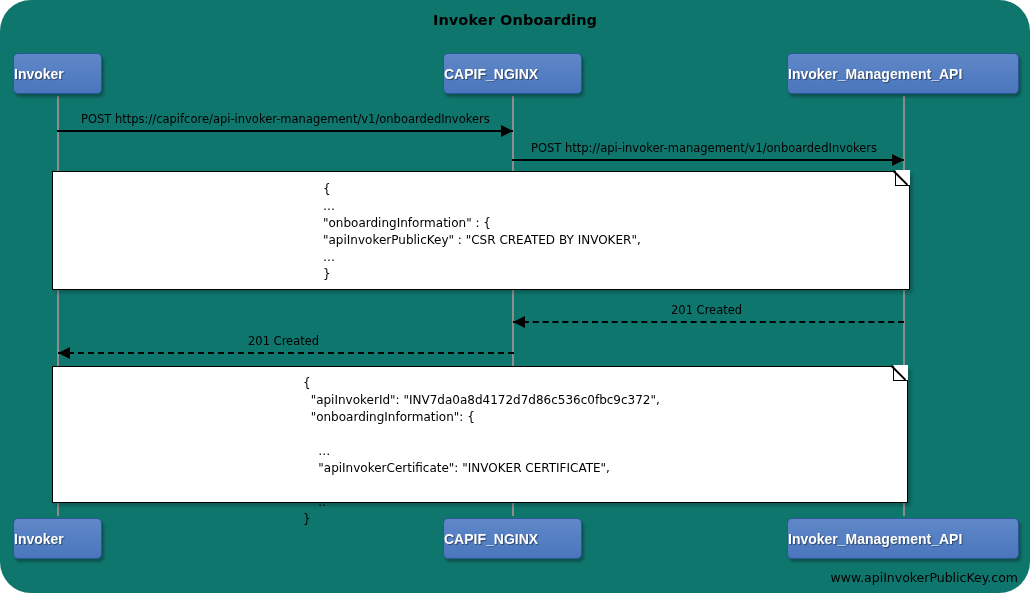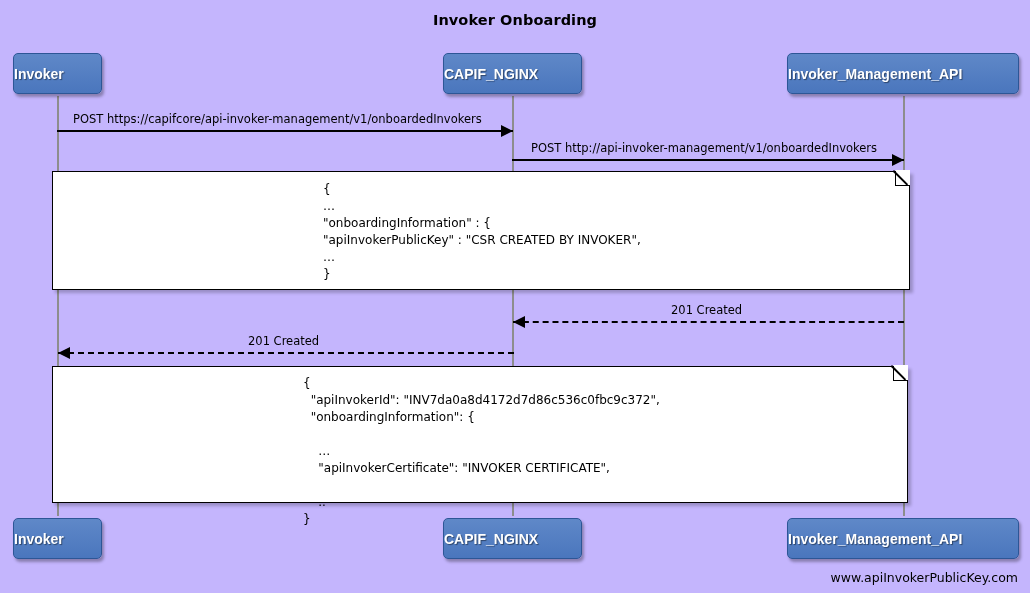--- a/index.html
+++ b/index.html
@@ -7,22 +7,23 @@
     padding: 0;
     background: #ffffff;
   }
   body {
     font-family: "DejaVu Sans", sans-serif;
   }
   #canvas {
     position: relative;
     width: 1030px;
     height: 593px;
-    background: #c4b5fd;
+    background: #0f766e;
     overflow: hidden;
+    border-radius: 31px;
   }
 
   
   .diagram-title {
     position: absolute;
     left: 0;
     top: 12px;
     width: 1030px;
     text-align: center;
     font-family: "DejaVu Sans", sans-serif;
@@ -180,21 +181,21 @@
   <div class="actor-box" style="left:443px; top:53px; width:139px; height:41px;">
     <span>CAPIF_NGINX</span>
   </div>
   <div class="actor-box" style="left:787px; top:53px; width:232px; height:41px;">
     <span>Invoker_Management_API</span>
   </div>
 
   <div class="msg" style="left:57px; top:130px; width:456px;">
     <div class="msg-line"></div>
     <div class="arrow-head right" style="left:444px;"></div>
-    <div class="msg-label" style="left:16px; top:-17px;">POST https://capifcore/api-invoker-management/v1/onboardedInvokers</div>
+    <div class="msg-label" style="left:24px; top:-17px;">POST https://capifcore/api-invoker-management/v1/onboardedInvokers</div>
   </div>
 
   <div class="msg" style="left:512px; top:159px; width:392px;">
     <div class="msg-line"></div>
     <div class="arrow-head right" style="left:380px;"></div>
     <div class="msg-label" style="left:19px; top:-17px;">POST http://api-invoker-management/v1/onboardedInvokers</div>
   </div>
 
   <div class="note" style="left:52px; top:171px; width:858px; height:119px;">
     <div class="note-fold"></div>

